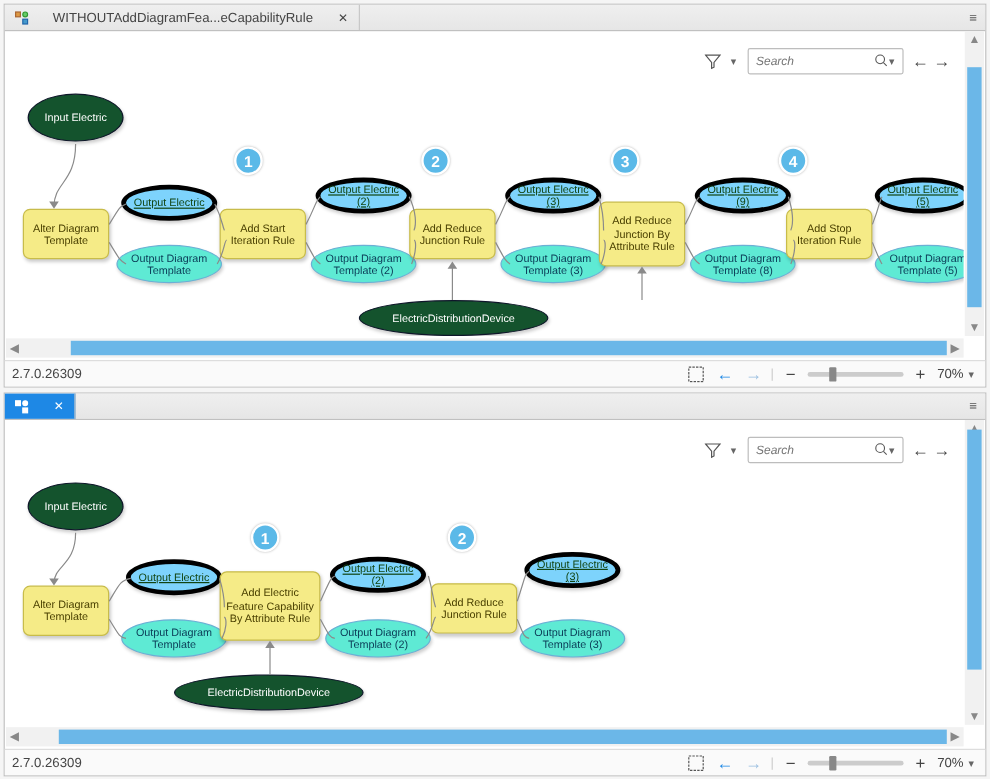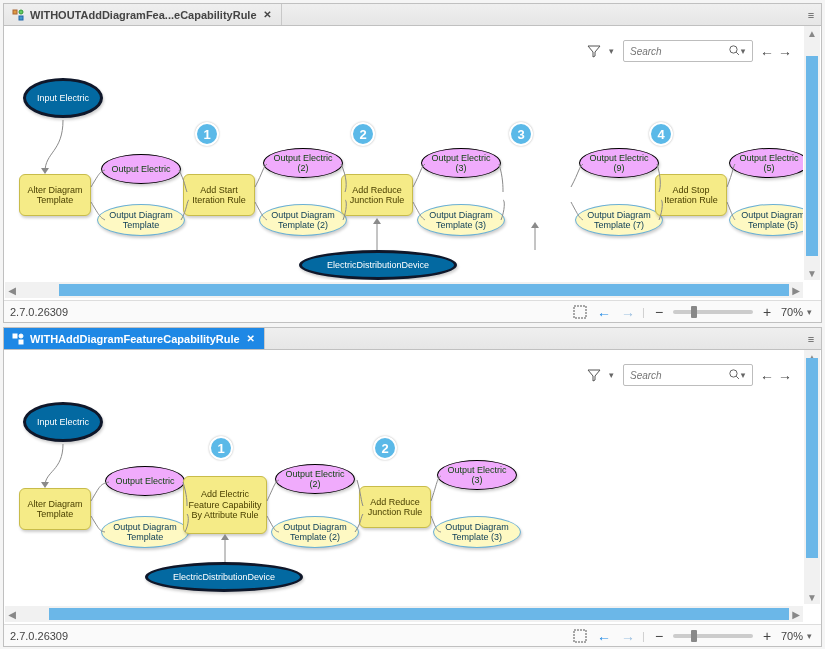--- a/index.html
+++ b/index.html
@@ -2,21 +2,21 @@
 <html><head>
 <meta charset="utf-8">
 <style>
   * { box-sizing: border-box; }
   body { margin:0; padding:3px; font-family:"Segoe UI",Arial,sans-serif; font-size:11px; background:#f5f5f5; width:825px; height:649px; overflow:hidden;}
   .panel { border:1px solid #c0c0c0; background:#fff; position:relative; }
   .panel.top { height:320px; margin-bottom:4px;}
   .panel.bot { height:320px;}
   
   .tabbar { height:22px; background:linear-gradient(#efefef,#e6e6e6); display:flex; align-items:stretch; border-bottom:1px solid #c0c0c0;}
-  .tab { display:flex; align-items:center; gap:6px; padding:0 8px; font-size:11px; border-right:1px solid #c8c8c8; background:#fff;font-weight:bold;}
+  .tab { display:flex; align-items:center; gap:20px; padding:0 8px; font-size:11px; border-right:1px solid #c8c8c8; background:#fff;}
   .tab.inactive { background:transparent; color:#444;}
   .tab.active { background:#1e88e5; color:#fff;}
   .tab .ticon { width:12px; height:12px; display:inline-block;}
   .tab .close { width:10px; height:10px; display:flex; align-items:center; justify-content:center; font-size:10px; cursor:pointer;}
   .tab.active .close{ color:#fff;}
   .menu-btn { margin-left:auto; width:20px; display:flex; align-items:center; justify-content:center; color:#555;}
   
   .toolbar { position:absolute; right:28px; top:36px; display:flex; align-items:center; gap:6px; z-index:5;}
   .filter-btn { width:18px; height:18px; display:flex; align-items:center; justify-content:center;}
   .search { width:130px; height:22px; border:1px solid #bdbdbd; border-radius:2px; display:flex; align-items:center; padding:0 4px; background:#fff;}
@@ -40,23 +40,23 @@
   
   .status{ position:absolute; left:0; right:0; bottom:0; height:22px; border-top:1px solid #ddd; display:flex; align-items:center; padding:0 6px; font-size:11px; color:#444; background:#fafafa; gap:4px;margin-top:16px;}
   .status .spacer{ flex:1;}
   .status .ibtn{ width:20px; height:18px; display:flex; align-items:center;justify-content:center; font-size:14px;}
   .status .sep{ color:#ccc;}
   .slider{ width:80px; height:4px; background:#ccc; position:relative; border-radius:2px;}
   .slider .knob{ position:absolute; top:-4px; width:6px; height:12px; background:#888; border-radius:1px;}
   
   .shape{ position:absolute; font-size:9px; line-height:1.15; text-align:center; display:flex; align-items:center; justify-content:center; padding:2px 4px;}
   .ellipse{ border-radius:50%; }
-  .ellipse.blue{ background:#0369a1; color:#fff; border:3px solid #0f172a; box-shadow:1px 2px 3px rgba(0,0,0,.2);}
-  .ellipse.green{ background:#f0abfc; color:#114411; border:1px solid #000000; box-shadow:1px 2px 3px rgba(0,0,0,.2);}
-  .ellipse.lblue{ background:#fef9c3; color:#0a3a55; border:1px solid #6bb0d5; box-shadow:1px 2px 3px rgba(0,0,0,.2);}
+  .ellipse.blue{ background:#14532d; color:#fff; border:1px solid #0f172a; box-shadow:1px 2px 3px rgba(0,0,0,.2);}
+  .ellipse.green{ background:#7dd3fc; color:#114411; border:4px solid #000000; box-shadow:1px 2px 3px rgba(0,0,0,.2);text-decoration:underline;}
+  .ellipse.lblue{ background:#5eead4; color:#0a3a55; border:1px solid #6bb0d5; box-shadow:1px 2px 3px rgba(0,0,0,.2);}
   .ellipse.big{ width:158px;}
   .rect{ border-radius:6px; background:#f5eb87; border:1px solid #c8bc4a; color:#4a4000; box-shadow:1px 2px 3px rgba(0,0,0,.2);}
   .badge{ position:absolute; width:24px; height:24px; border-radius:50%; background:#5bb9e8; color:#fff; border:2px solid #fff; box-shadow:0 0 2px rgba(0,0,0,.3); display:flex; align-items:center; justify-content:center; font-size:13px; font-weight:bold;}
   svg.connector{ position:absolute; overflow:visible; pointer-events:none;}
 </style>
 </head>
 <body>
 
 <div class="panel top">
   <div class="tabbar">
@@ -110,22 +110,23 @@
     <div class="shape ellipse green" style="left:258px; top:116px; width:80px; height:30px;">Output Electric (2)</div>
     <div class="shape ellipse lblue" style="left:254px; top:172px; width:88px; height:32px;">Output Diagram Template (2)</div>
 
     <div class="badge" style="left:346px; top:90px;">2</div>
     <div class="shape rect" style="left:336px; top:142px; width:72px; height:42px;">Add Reduce Junction Rule</div>
     <div class="shape ellipse blue big" style="left:294px; top:218px; width:158px; height:30px;">ElectricDistributionDevice</div>
     <div class="shape ellipse green" style="left:416px; top:116px; width:80px; height:30px;">Output Electric (3)</div>
     <div class="shape ellipse lblue" style="left:412px; top:172px; width:88px; height:32px;">Output Diagram Template (3)</div>
 
     <div class="badge" style="left:504px; top:90px;">3</div>
+    <div class="shape rect" style="left:494px; top:136px; width:72px; height:54px;">Add Reduce Junction By Attribute Rule</div>
     <div class="shape ellipse green" style="left:574px; top:116px; width:80px; height:30px;">Output Electric (9)</div>
-    <div class="shape ellipse lblue" style="left:570px; top:172px; width:88px; height:32px;">Output Diagram Template (7)</div>
+    <div class="shape ellipse lblue" style="left:570px; top:172px; width:88px; height:32px;">Output Diagram Template (8)</div>
 
     <div class="badge" style="left:644px; top:90px;">4</div>
     <div class="shape rect" style="left:650px; top:142px; width:72px; height:42px;">Add Stop Iteration Rule</div>
     <div class="shape ellipse green" style="left:724px; top:116px; width:80px; height:30px;">Output Electric (5)</div>
     <div class="shape ellipse lblue" style="left:724px; top:172px; width:88px; height:32px;">Output Diagram Template (5)</div>
 
     <svg class="connector" style="left:0;top:0;width:820px;height:260px">
       <g fill="none" stroke="#8a8a8a" stroke-width="1">
 
         <path d="M58 88 C58 120 40 120 40 140"></path>
@@ -204,21 +205,20 @@
 <div class="panel bot">
   <div class="tabbar">
     <div class="tab active">
       <span class="ticon">
         <svg viewBox="0 0 12 12">
             <rect x="1" y="1" width="4" height="4" fill="#fff" stroke="#fff"></rect>
             <rect x="7" y="7" width="4" height="4" fill="#fff" stroke="#fff"></rect>
             <circle cx="9" cy="3" r="2" fill="#fff" stroke="#fff"></circle>
           </svg>
       </span>
-      <span>WITHAddDiagramFeatureCapabilityRule</span>
       <span class="close">✕</span>
     </div>
     <div class="menu-btn">≡</div>
   </div>
 
   <div class="toolbar">
     <div class="filter-btn">
       <svg width="14" height="14" viewBox="0 0 14 14">
           <path d="M1 2h12L8 8v4l-2 1V8z" fill="none" stroke="#555" stroke-width="1"></path>
         </svg>

